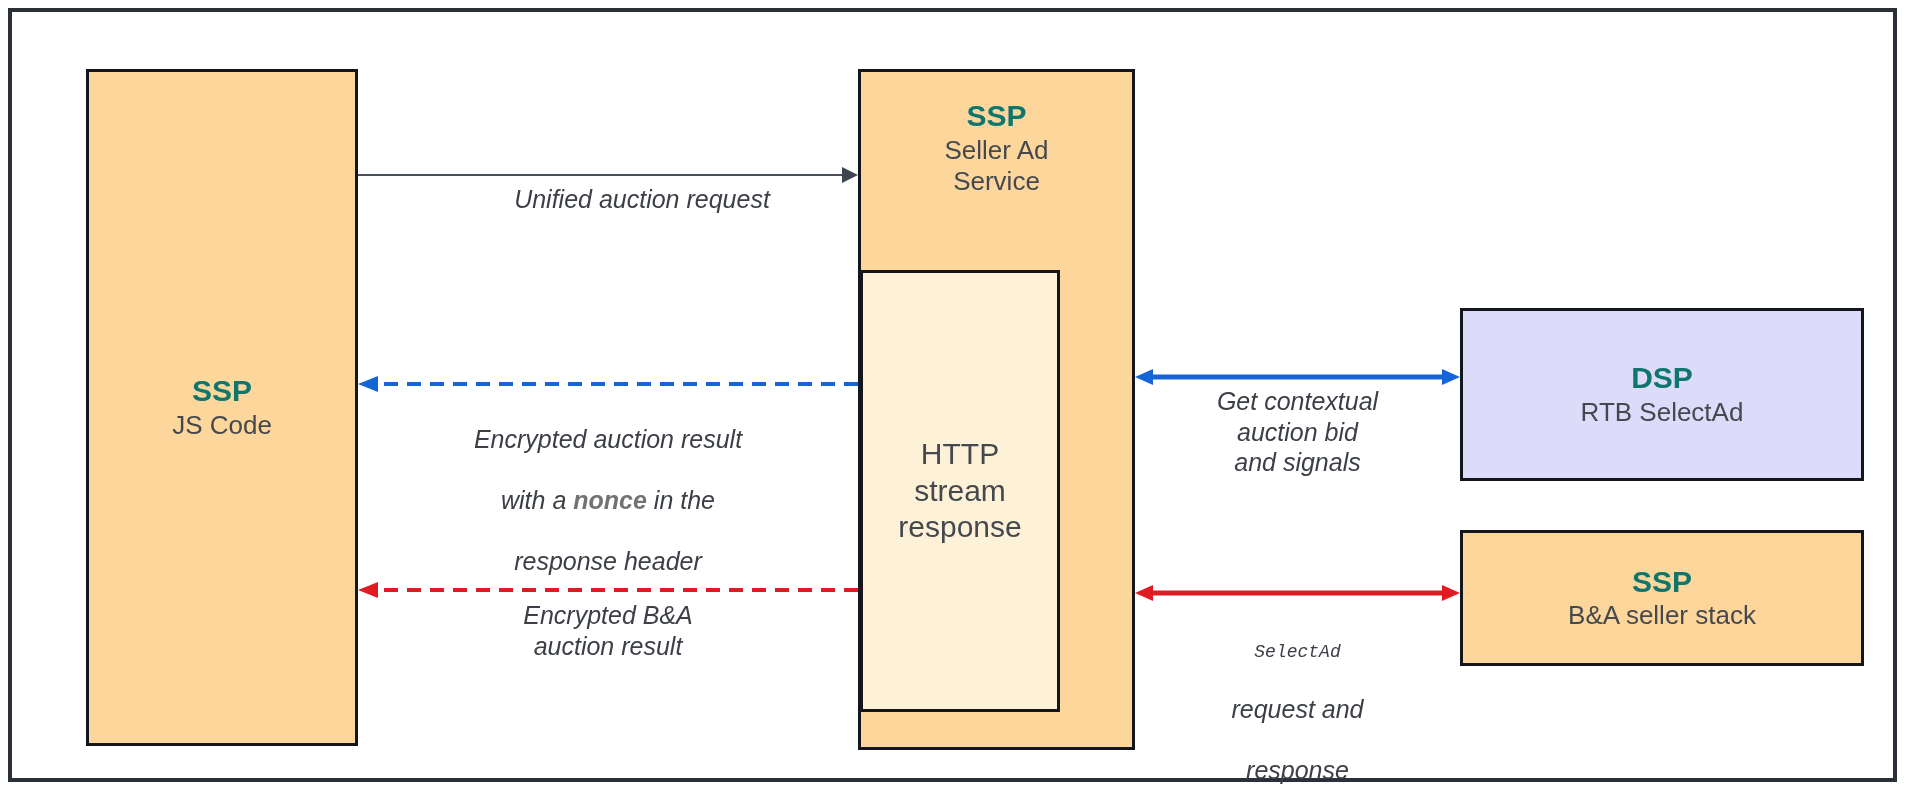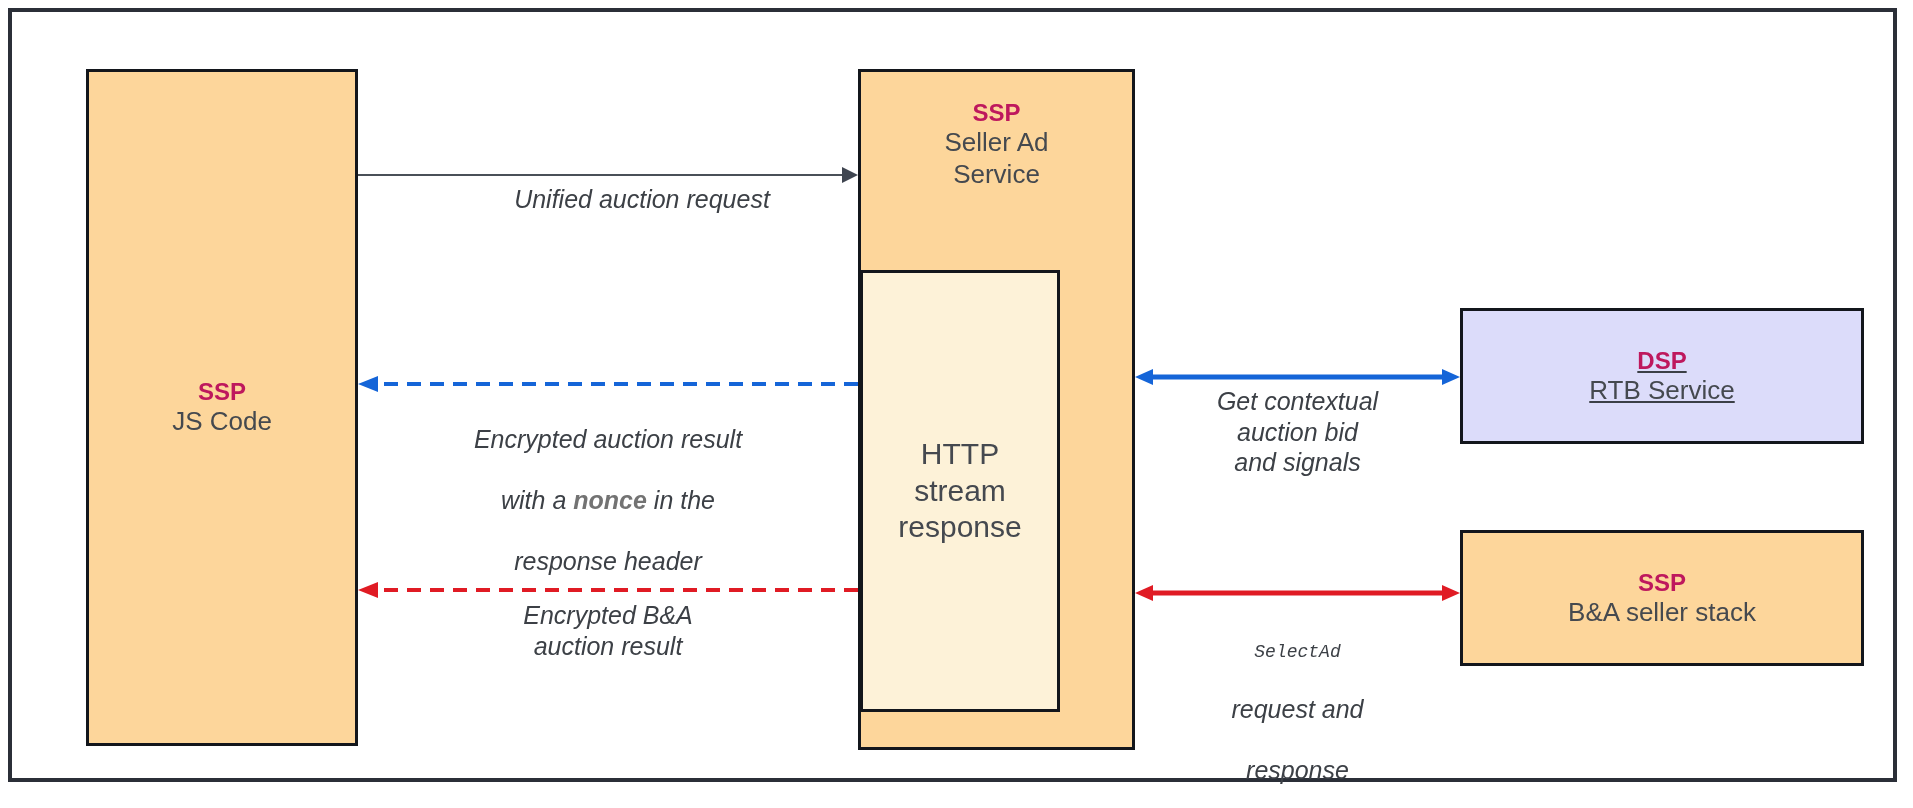--- a/index.html
+++ b/index.html
@@ -5,30 +5,30 @@
   html,body{margin:0;padding:0;background:#ffffff;}
   body{width:1913px;height:808px;font-family:"Liberation Sans",sans-serif;}
   #stage{position:relative;width:1913px;height:808px;background:#ffffff;overflow:hidden;}
 
   .frame{position:absolute;left:8px;top:8px;width:1889px;height:774px;
          border:4px solid #2b2f38;background:#ffffff;box-sizing:border-box;}
 
   .node{position:absolute;box-sizing:border-box;border:3px solid #13161c;
         display:flex;flex-direction:column;align-items:center;justify-content:center;
         color:#3b3f46;line-height:1.22;text-align:center;}
-  .node .t1{font-weight:bold;font-size:24px;color:#be185d;text-align:center;}
+  .node .t1{font-weight:bold;font-size:30px;color:#0f766e;text-align:center;}
   .node .t2{font-size:26px;color:#45494f;}
 
   #node-ssp-js{left:74px;top:57px;width:272px;height:677px;background:#fdd69b;}
   #node-ssp-seller{left:846px;top:57px;width:277px;height:681px;background:#fdd69b;
                    justify-content:flex-start;padding-top:26px;}
   #node-http-stream{left:848px;top:258px;width:200px;height:442px;background:#fdf2d8;
                     border:3px solid #13161c;}
   #node-http-stream .t2{font-size:30px;}
-  #node-dsp{left:1448px;top:296px;width:404px;height:136px;background:#dcdcfa;text-decoration:underline;}
+  #node-dsp{left:1448px;top:296px;width:404px;height:173px;background:#dcdcfa;}
   #node-ssp-ba{left:1448px;top:518px;width:404px;height:136px;background:#fdd69b;}
 
   
   .edge{position:absolute;}
   .lbl{position:absolute;font-style:italic;font-size:25px;color:#3c4046;
        text-align:center;line-height:1.22;white-space:pre-line;}
   .nonce{color:#737373;font-weight:bold;font-style:italic;}
   .mono{font-family:"Liberation Mono",monospace;font-style:italic;font-size:18px;}
 
   
@@ -71,21 +71,21 @@
     </div>
 
     <div class="node" id="node-http-stream">
       <div class="t2" style="white-space:pre-line;">HTTP
 stream
 response</div>
     </div>
 
     <div class="node" id="node-dsp">
       <div class="t1">DSP</div>
-      <div class="t2">RTB Service</div>
+      <div class="t2">RTB SelectAd</div>
     </div>
 
     <div class="node" id="node-ssp-ba">
       <div class="t1">SSP</div>
       <div class="t2">B&amp;A seller stack</div>
     </div>
 
     <div class="edge" id="edge-unified">
       <svg width="500" height="16" viewBox="0 0 500 16">
         <line x1="0" y1="8" x2="484" y2="8" stroke="#4a5058" stroke-width="2"></line>

